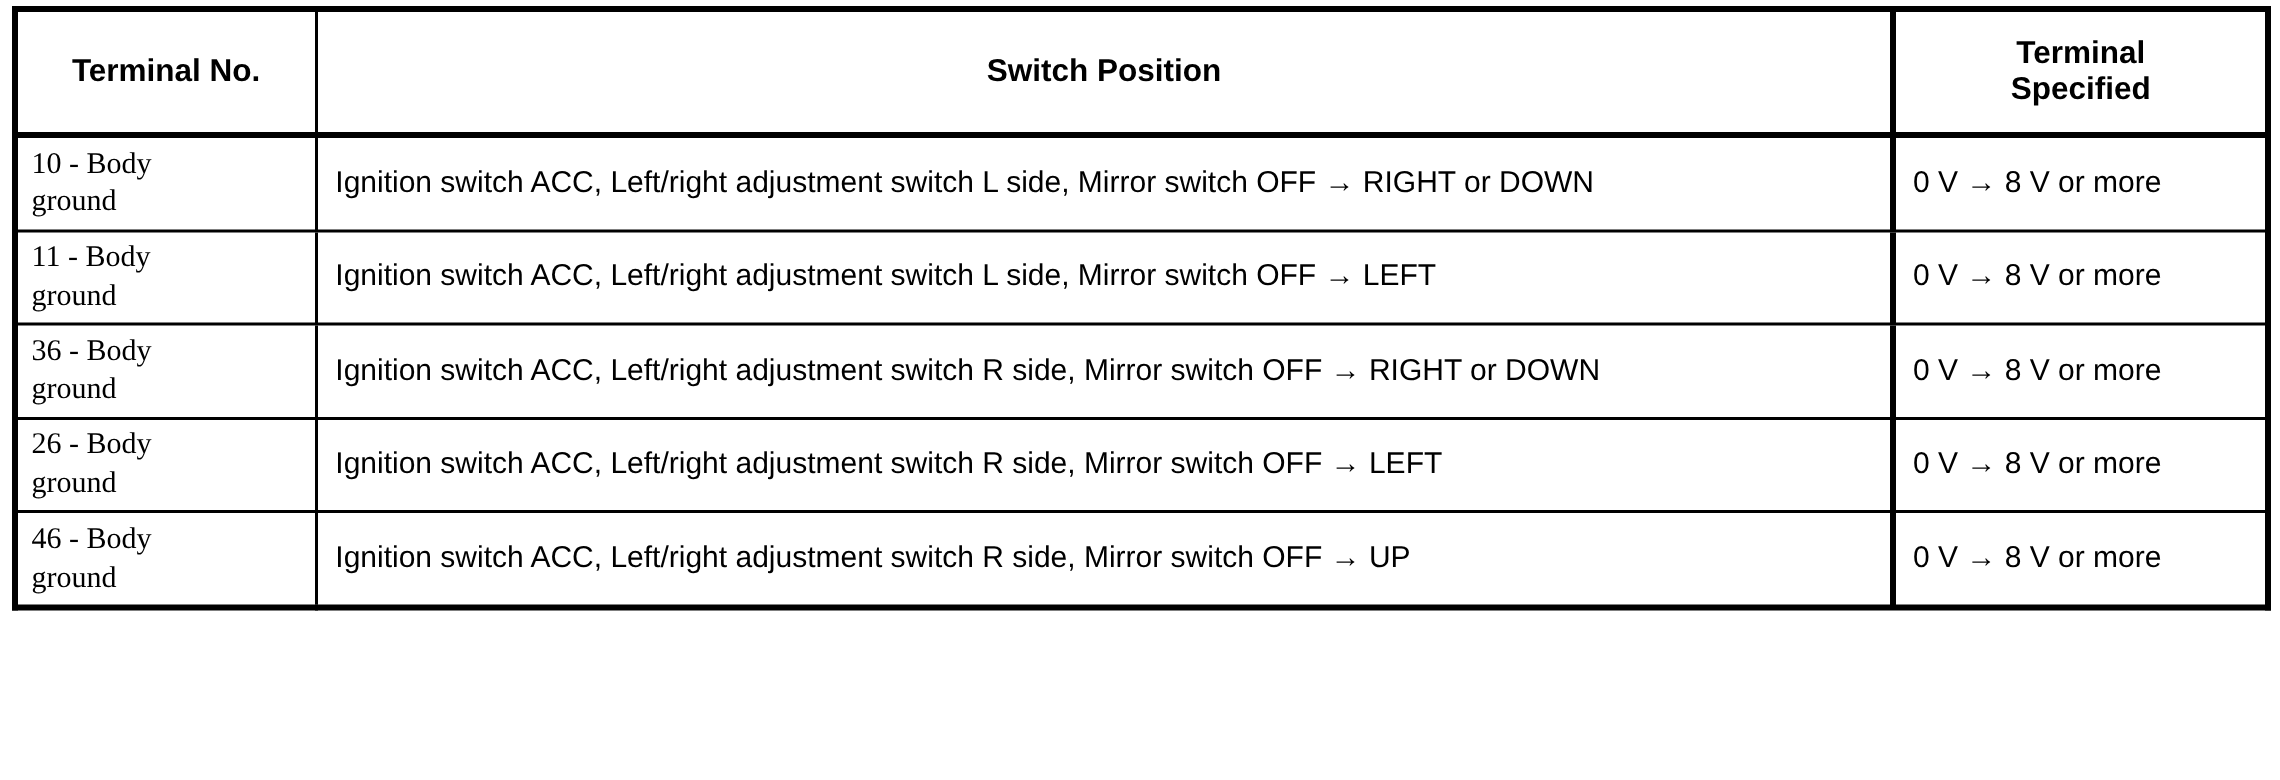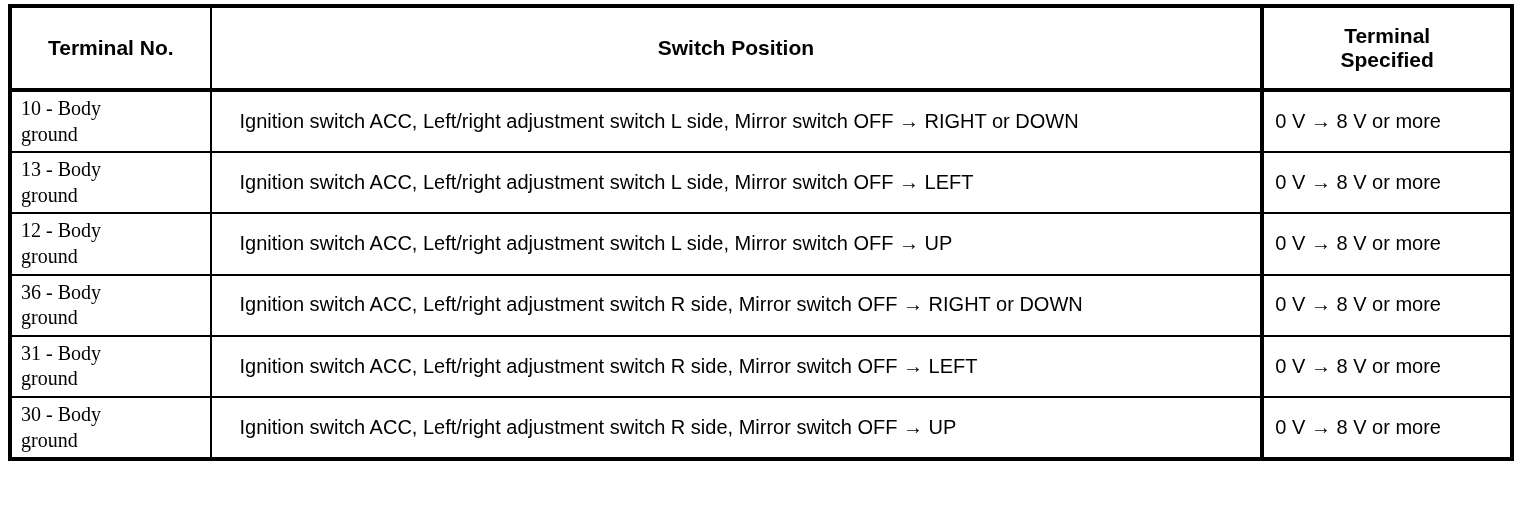--- a/index.html
+++ b/index.html
@@ -59,21 +59,21 @@
   tbody tr:first-child td { border-top: none; }
 
   tbody td.td-terminal {
     border-right: 2px solid #000;
     vertical-align: middle;
     padding-left: 9px;
     padding-right: 4px;
   }
   tbody td.td-switch {
     border-right: 4px solid #000;
-    padding-left: 28px;
+    padding-left: 12px;
     padding-right: 10px;
   }
   tbody td.td-cond {
     padding-left: 11px;
     padding-right: 6px;
     white-space: nowrap;
   }
   .terminal-line { display: block; font-family: Liberation Serif, serif; }
   .hdr-line { display: block; }
 </style>
@@ -101,53 +101,45 @@
       <tr>
         <td class="td-terminal">
           <span class="terminal-line">10 - Body</span>
           <span class="terminal-line">ground</span>
         </td>
         <td class="td-switch">Ignition switch ACC, Left/right adjustment switch L side, Mirror switch OFF → RIGHT or DOWN</td>
         <td class="td-cond">0 V → 8 V or more</td>
       </tr>
       <tr>
         <td class="td-terminal">
-          <span class="terminal-line">13 - Body</span>
+          <span class="terminal-line">11 - Body</span>
           <span class="terminal-line">ground</span>
         </td>
         <td class="td-switch">Ignition switch ACC, Left/right adjustment switch L side, Mirror switch OFF → LEFT</td>
-        <td class="td-cond">0 V → 8 V or more</td>
-      </tr>
-      <tr>
-        <td class="td-terminal">
-          <span class="terminal-line">12 - Body</span>
-          <span class="terminal-line">ground</span>
-        </td>
-        <td class="td-switch">Ignition switch ACC, Left/right adjustment switch L side, Mirror switch OFF → UP</td>
         <td class="td-cond">0 V → 8 V or more</td>
       </tr>
       <tr>
         <td class="td-terminal">
           <span class="terminal-line">36 - Body</span>
           <span class="terminal-line">ground</span>
         </td>
         <td class="td-switch">Ignition switch ACC, Left/right adjustment switch R side, Mirror switch OFF → RIGHT or DOWN</td>
         <td class="td-cond">0 V → 8 V or more</td>
       </tr>
       <tr>
         <td class="td-terminal">
-          <span class="terminal-line">31 - Body</span>
+          <span class="terminal-line">26 - Body</span>
           <span class="terminal-line">ground</span>
         </td>
         <td class="td-switch">Ignition switch ACC, Left/right adjustment switch R side, Mirror switch OFF → LEFT</td>
         <td class="td-cond">0 V → 8 V or more</td>
       </tr>
       <tr>
         <td class="td-terminal">
-          <span class="terminal-line">30 - Body</span>
+          <span class="terminal-line">46 - Body</span>
           <span class="terminal-line">ground</span>
         </td>
         <td class="td-switch">Ignition switch ACC, Left/right adjustment switch R side, Mirror switch OFF → UP</td>
         <td class="td-cond">0 V → 8 V or more</td>
       </tr>
     </tbody>
   </table>
 </div>
 
 </body></html>

